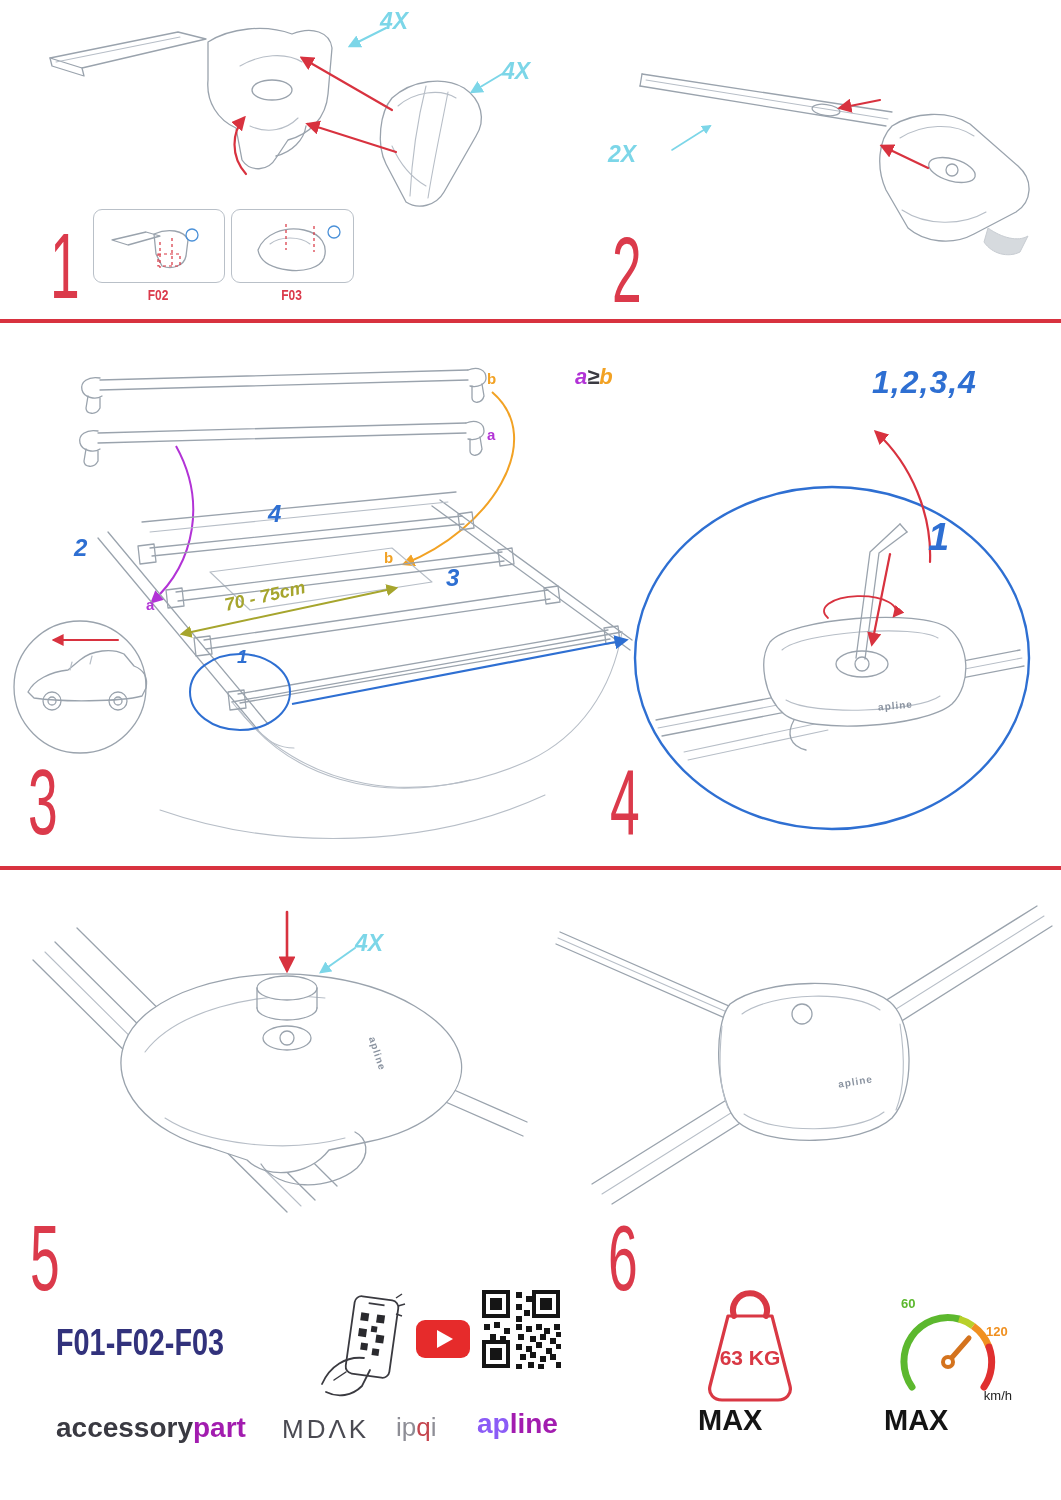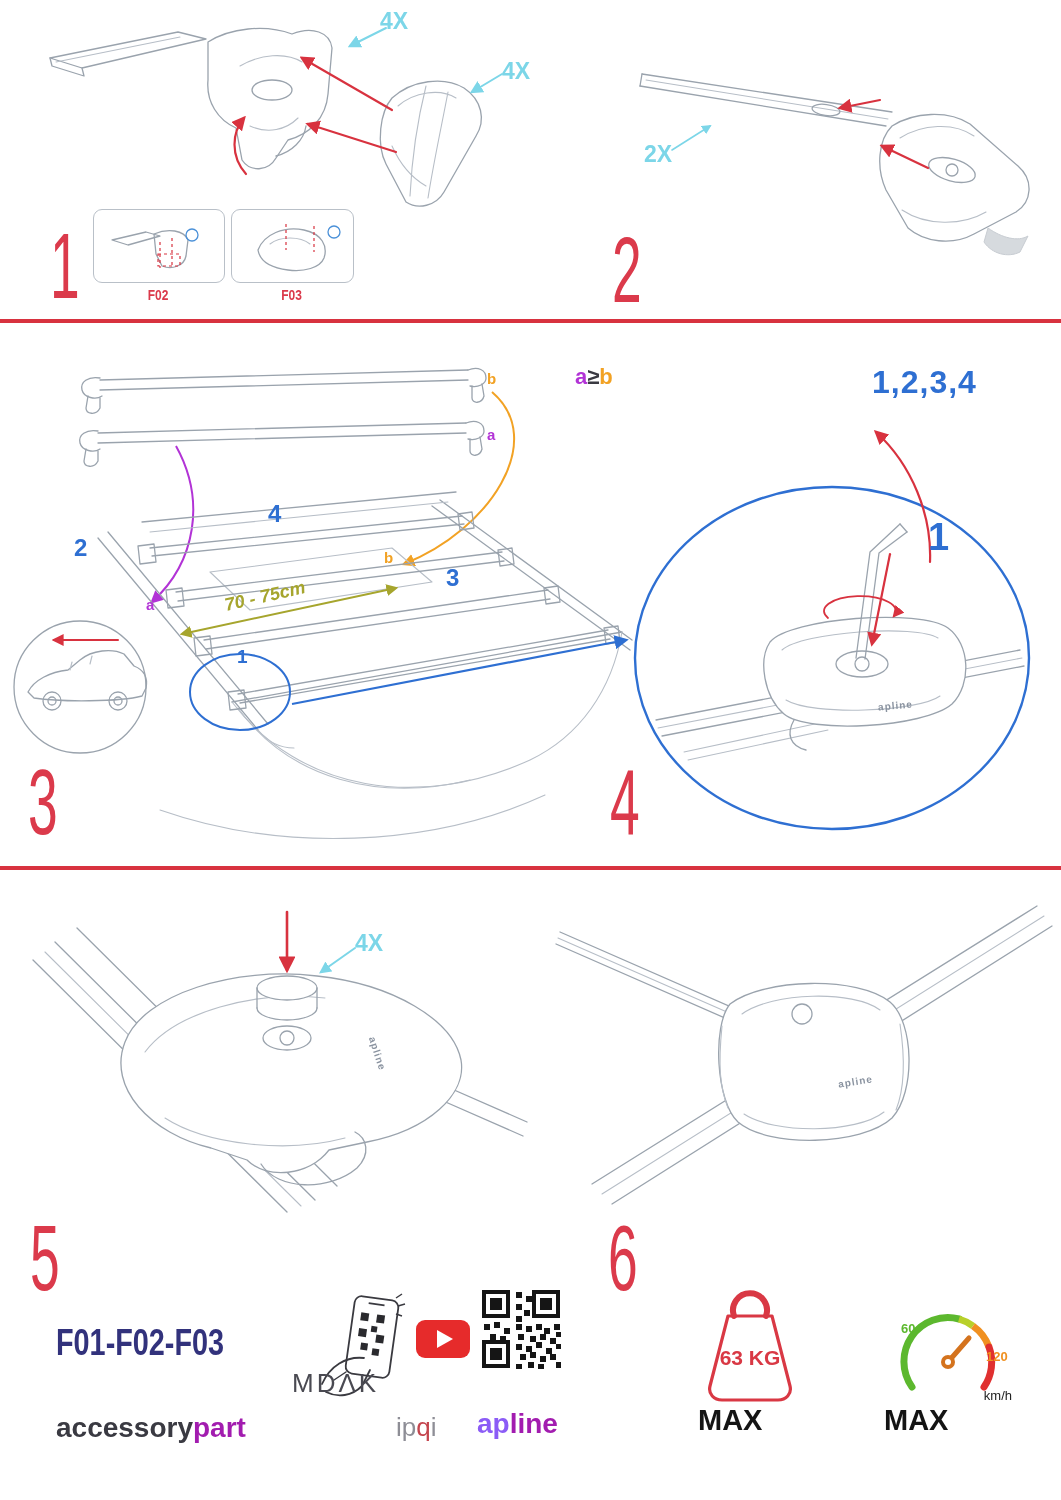--- a/index.html
+++ b/index.html
@@ -1,39 +1,39 @@
 <!DOCTYPE html>
 <html><head>
 <meta charset="utf-8">
 <style>
   html,body{margin:0;padding:0;background:#fff;}
   .page{position:relative;width:1061px;height:1500px;background:#fff;overflow:hidden;
         font-family:"Liberation Sans",sans-serif;}
-  .abs{position:absolute;}
+  .abs{position:absolute;font-style:italic;}
   .stepnum{position:absolute;color:#db3a4b;font-size:92px;line-height:0.88;font-weight:400;
            transform:scaleX(0.58);transform-origin:0 0;letter-spacing:-3px;}
   .cyan{color:#7cd6e8;font-weight:700;font-size:23px;}
   .bluenum{color:#2e6fd2;font-weight:700;}
   .divider{position:absolute;left:0;width:100%;height:4px;background:#d8323f;}
   .partbox{position:absolute;border:1.5px solid #b9c0c8;border-radius:9px;background:#fff;}
   .boxlabel{position:absolute;color:#db3a4b;font-size:15px;font-weight:700;text-align:center;
             transform:scaleX(0.8);transform-origin:center;}
   .smletter{position:absolute;font-size:15px;font-weight:700;}
   .dim{position:absolute;color:#a6a52d;font-size:18px;font-weight:700;font-style:italic;
        transform:rotate(-13deg);white-space:nowrap;}
   .logo-sketch{position:absolute;font-size:10px;font-weight:700;color:#8a93a0;letter-spacing:1px;}
   .codes{position:absolute;color:#32327c;font-size:36px;font-weight:700;transform:scaleX(0.8);
          transform-origin:0 0;letter-spacing:0;}
   .brandline{position:absolute;font-size:28px;font-weight:700;color:#3a3a42;white-space:nowrap;}
   .red-part{color:#a21caf;}
   .mdak{position:absolute;font-size:26px;font-weight:500;color:#4a4a52;letter-spacing:3px;}
   .ipqi{position:absolute;font-size:26px;font-weight:500;color:#8e8e96;}
   .maxlabel{position:absolute;font-size:29px;font-weight:700;color:#141414;text-align:left;}
   .weightval{position:absolute;color:#d93844;font-size:21px;font-weight:700;text-align:center;}
-  .speedsm{position:absolute;font-size:13px;font-weight:700;margin-top:25px;}
+  .speedsm{position:absolute;font-size:13px;font-weight:700;}
   .kmh{position:absolute;font-size:13px;font-weight:400;color:#222;text-align:right;}
   svg{position:absolute;overflow:visible;}
   .sk{stroke:#9aa3ad;stroke-width:1.3;fill:none;stroke-linecap:round;stroke-linejoin:round;}
   .skl{stroke:#b7bec7;stroke-width:1.1;fill:none;stroke-linecap:round;stroke-linejoin:round;}
   .skw{stroke:#9aa3ad;stroke-width:1.3;fill:#fff;stroke-linecap:round;stroke-linejoin:round;}
   .ra{stroke:#d8323f;stroke-width:2.2;fill:none;stroke-linecap:round;}
   .rd{stroke:#d8323f;stroke-width:1.2;fill:none;stroke-dasharray:3 3;}
   .ca{stroke:#7cd6e8;stroke-width:2;fill:none;stroke-linecap:round;}
   .yt{position:absolute;background:#e62b2b;border-radius:9px;display:flex;align-items:center;justify-content:center;}
   .yt-tri{width:0;height:0;border-left:16px solid #fff;border-top:9px solid transparent;border-bottom:9px solid transparent;margin-left:4px;}
@@ -122,21 +122,21 @@
       <ellipse class="sk" cx="322" cy="142" rx="24" ry="11" transform="rotate(16 322 142)"></ellipse>
       <circle class="sk" cx="322" cy="142" r="6"></circle>
       <path class="skl" d="M270,110 C292,96 324,94 344,108"></path>
       <path class="skl" d="M272,182 C296,198 332,198 356,184"></path>
       <path d="M358,200 C372,210 388,214 398,208 L390,224 C378,230 362,226 354,214 Z" fill="#b6bcc4" opacity="0.55" stroke="#9aa3ad" stroke-width="1"></path>
     </g>
     <path class="ra" d="M250,72 L210,80" marker-end="url(#a2r)"></path>
     <path class="ra" d="M298,140 L252,118" marker-end="url(#a2r)"></path>
     <path class="ca" d="M42,122 L80,98" marker-end="url(#a2c)" style="stroke-width:1.6;"></path>
   </svg>
-  <span class="abs cyan" style="left:644px;top:141px;">2X</span>
+  <span class="abs cyan" style="left:608px;top:141px;">2X</span>
   <span class="stepnum" style="left:612px;top:230px;">2</span>
 
   <div class="divider" style="top:319px;"></div>
 
   <svg style="left:0;top:340px;" width="632" height="525" viewBox="0 0 632 525">
     <defs>
       <marker id="a3p" viewBox="0 0 10 10" refX="8" refY="5" markerWidth="6.5" markerHeight="6.5" orient="auto">
           <path d="M0,0L10,5L0,10Z" fill="#b233d6"></path>
         </marker>
       <marker id="a3o" viewBox="0 0 10 10" refX="8" refY="5" markerWidth="6.5" markerHeight="6.5" orient="auto">
@@ -398,21 +398,21 @@
         <rect x="74" y="72" width="5" height="6"></rect>
       <rect x="34" y="74" width="6" height="5"></rect>
         <rect x="46" y="72" width="6" height="6"></rect>
         <rect x="56" y="74" width="6" height="5"></rect>
     </g>
   </svg>
 
   <span class="brandline" style="left:56px;top:1412px;">
     <span style="color:#3a3a42;margin-top:46px;">accessory</span><span class="red-part">part</span>
   </span>
-  <span class="mdak" style="left:282px;top:1368px;margin-left:10px;">MDΛK</span>
+  <span class="mdak" style="left:282px;top:1414px;">MDΛK</span>
   <span class="ipqi" style="left:396px;top:1412px;">
     <span>ip</span><span style="color:#c4454e;">q</span><span>i</span>
   </span>
   <span class="brandline" style="left:477px;top:1408px;">
     <span style="color:#8b5cf6;">ap</span><span class="red-part">line</span>
   </span>
 
   <svg style="left:698px;top:1282px;" width="104" height="124" viewBox="0 0 104 124">
     <path d="M36,34 A17,17 0 1 1 68,34" stroke="#d93844" stroke-width="6" fill="none" stroke-linecap="round"></path>
     <path d="M30,34 L74,34 L92,104 C94,112 88,118 80,118 L24,118 C16,118 10,112 12,104 Z" stroke="#d93844" stroke-width="3.2" fill="none" stroke-linejoin="round"></path>

